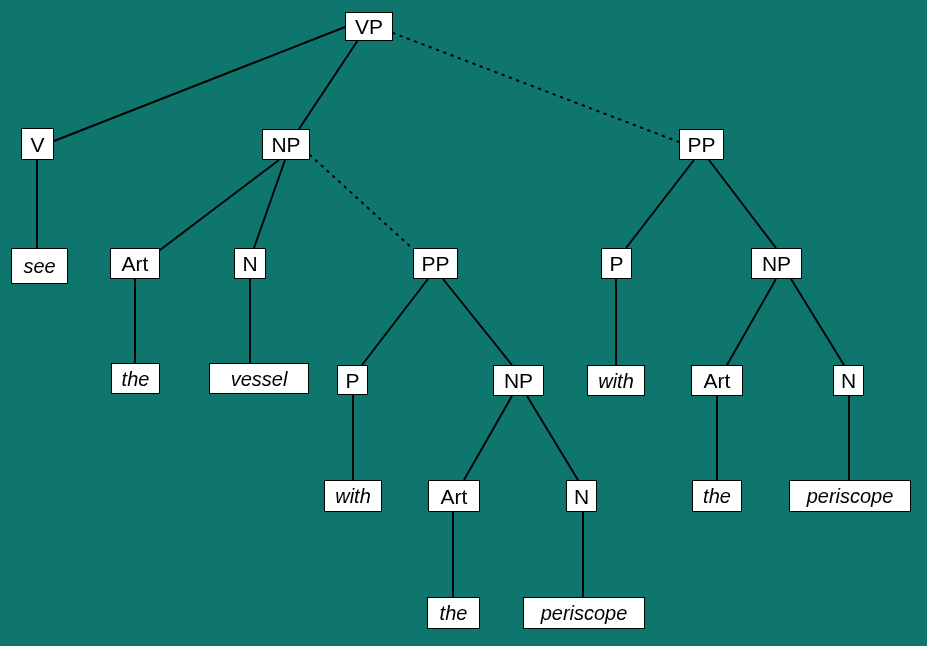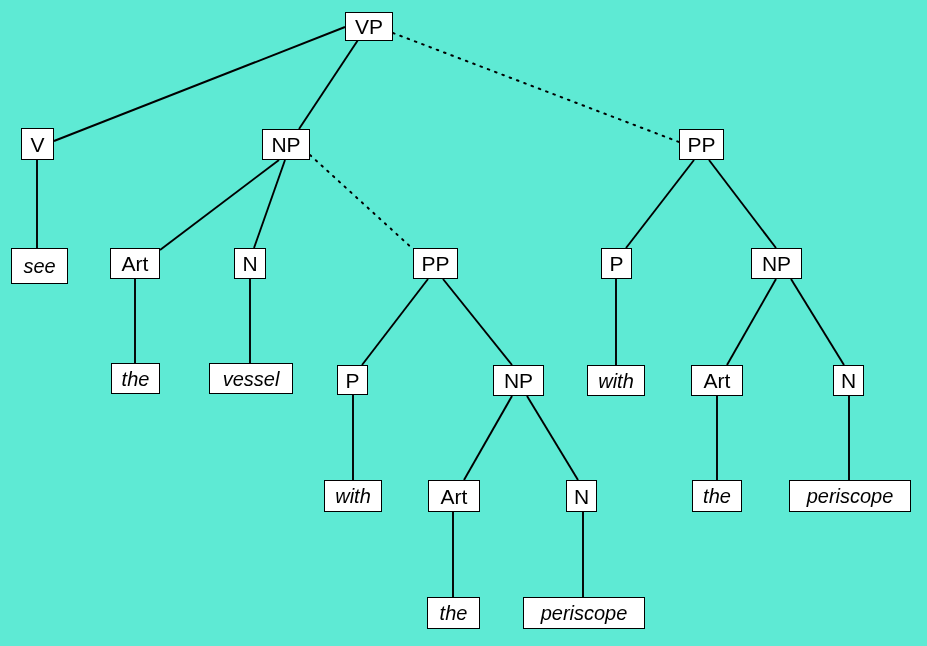--- a/index.html
+++ b/index.html
@@ -4,21 +4,21 @@
 <style>
   html, body {
     margin: 0;
     padding: 0;
     background: #ffffff;
   }
   #canvas {
     position: relative;
     width: 927px;
     height: 646px;
-    background: #5eead4;
+    background: #0f766e;
     font-family: "Liberation Sans", sans-serif;
     overflow: hidden;
   }
   #tree-svg {
     position: absolute;
     top: 0;
     left: 0;
     width: 927px;
     height: 646px;
   }
@@ -118,21 +118,21 @@
   <div class="node-box node-leaf" style="left:11px; top:248px; width:57px; height:36px;">see</div>
 
   <div class="node-box node-cat" style="left:262px; top:129px; width:48px; height:31px;">NP</div>
 
   <div class="node-box node-cat" style="left:110px; top:248px; width:50px; height:31px;">Art</div>
 
   <div class="node-box node-leaf" style="left:111px; top:363px; width:49px; height:31px;">the</div>
 
   <div class="node-box node-cat" style="left:234px; top:248px; width:32px; height:31px;">N</div>
 
-  <div class="node-box node-leaf" style="left:209px; top:363px; width:84px; height:31px;">vessel</div>
+  <div class="node-box node-leaf" style="left:209px; top:363px; width:100px; height:31px;">vessel</div>
 
   <div class="node-box node-cat" style="left:413px; top:248px; width:45px; height:31px;">PP</div>
 
   <div class="node-box node-cat" style="left:337px; top:365px; width:31px; height:30px;">P</div>
 
   <div class="node-box node-leaf" style="left:324px; top:480px; width:58px; height:32px;">with</div>
 
   <div class="node-box node-cat" style="left:493px; top:365px; width:51px; height:31px;">NP</div>
 
   <div class="node-box node-cat" style="left:428px; top:480px; width:52px; height:32px;">Art</div>

